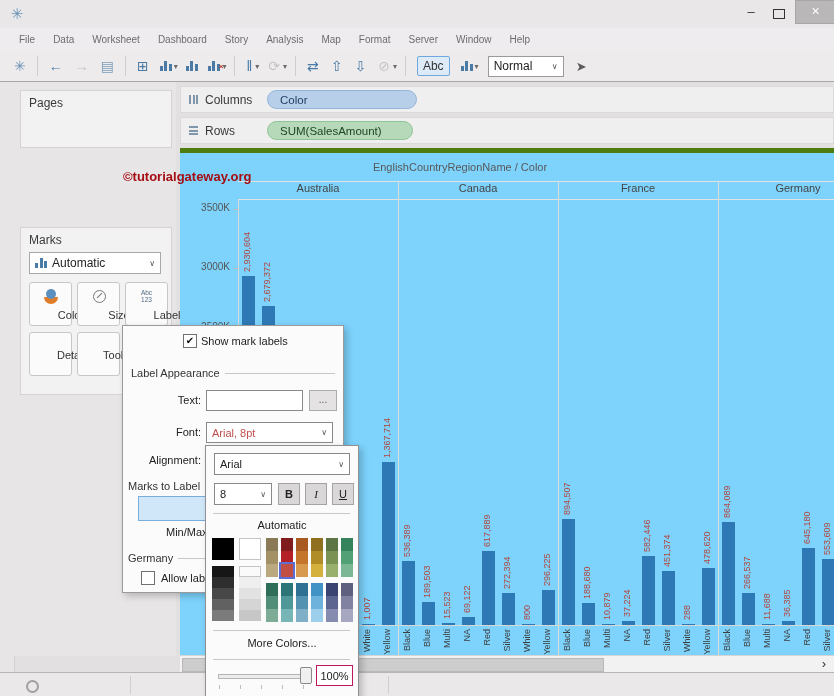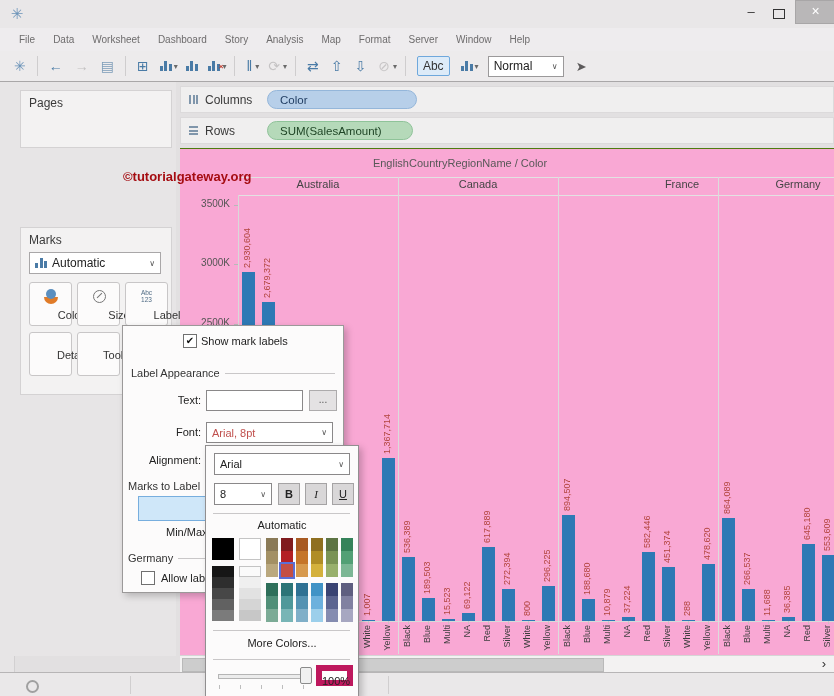--- a/index.html
+++ b/index.html
@@ -62,21 +62,21 @@
   .shelf-ico{display:inline-flex;gap:1.5px;margin:0 7px 0 8px}
   .shelf-ico i{display:block;width:2px;height:9px;background:#8096ab}
   .shelf-ico.rows{flex-direction:column}
   .shelf-ico.rows i{width:9px;height:2px}
   .shelf-label{font-size:12px;color:#3a3a3a;width:62px}
   .pill{height:19px;border-radius:10px;font-size:11.5px;display:inline-flex;align-items:center;padding:0 12px;
         margin-right:3px;box-sizing:border-box}
   .pill.dim{background:#b7cfe9;border:1px solid #94b6da;color:#1d3a5f}
   .pill.meas{background:#b5d9b9;border:1px solid #8fc399;color:#1f4526}
   
-  #chart{left:180px;top:148px;width:654px;height:507px;background:#f9a8d4;border-top:1px solid #4d7c0f;overflow:hidden}
+  #chart{left:180px;top:148px;width:654px;height:507px;background:#7dd3fc;border-top:5px solid #4d7c0f;overflow:hidden}
   #facet-title{position:absolute;left:120px;top:8px;width:320px;text-align:center;font-size:11px;color:#585858}
   .hline{position:absolute;height:1px;background:#e2e2e2}
   .vline{position:absolute;width:1px;background:#dcdcdc}
   .facet-header{position:absolute;top:29px;height:16px;text-align:center;font-size:11px;color:#444}
   .ytick-label{position:absolute;width:50px;text-align:right;font-size:10px;color:#555}
   .ytick-mark{position:absolute;width:4px;height:1px;background:#b9b9b9}
   .bar{position:absolute;width:13px;background:#2e79b5}
   .val-label{position:absolute;font-size:9px;line-height:11px;color:#b2453e;white-space:nowrap;
              transform-origin:0 0;transform:rotate(-90deg)}
   .cat-label{position:absolute;font-size:9px;line-height:11px;color:#3d3d3d;white-space:nowrap;
@@ -111,21 +111,21 @@
          box-shadow:3px 3px 7px rgba(0,0,0,.22);z-index:60;font-size:11px;color:#222}
   .biu{position:absolute;width:22px;height:22px;background:#d9d7d8;border:1px solid #a5a3a4;text-align:center;
        line-height:21px;font-size:11px;color:#222;box-sizing:border-box}
   #popup-sep1,#popup-sep2,#popup-sep3{left:7px;width:137px}
   .swatch{position:absolute}
   #auto-label{position:absolute;left:0;top:73px;width:152px;text-align:center}
   #more-colors{position:absolute;left:0;top:191px;width:152px;text-align:center}
   #slider-track{position:absolute;left:12px;top:228px;width:90px;height:3px;background:#ececec;border:1px solid #b5b5b5}
   #slider-thumb{position:absolute;left:94px;top:221px;width:10px;height:15px;background:#f0f0f0;border:1px solid #8a8a8a;border-radius:2px}
   .slider-tick{position:absolute;top:239px;width:1px;height:4px;background:#bdbdbd}
-  #zoom-box{position:absolute;left:110px;top:219px;width:37px;height:21px;border:6px solid #be185d;background:#fff;
+  #zoom-box{position:absolute;left:110px;top:219px;width:37px;height:21px;border:1px solid #be185d;background:#fff;
             text-align:center;line-height:20px;box-sizing:border-box}
 </style>
 </head>
 <body>
 
 <div class="abs" id="titlebar">
   <span class="abs" id="app-logo">✳</span>
   <div class="abs winbtn" id="btn-min">–</div>
   <div class="abs winbtn" id="btn-max"><span></span></div>
   <div class="abs" id="btn-close">×</div>
@@ -342,21 +342,21 @@
       <div class="val-label" style="left: 322px; top: 436px; color: rgb(178, 69, 62);">272,394</div>
       <div class="cat-tick" style="left: 348px; top: 472px;"></div>
       <div class="cat-label" style="left: 342px; top: 476px;">White</div>
       <div class="bar" style="left: 342px; top: 471px; height: 1px; background: rgb(46, 121, 181);"></div>
       <div class="val-label" style="left: 342px; top: 467px; color: rgb(178, 69, 62);">800</div>
       <div class="cat-tick" style="left: 368px; top: 472px;"></div>
       <div class="cat-label" style="left: 362px; top: 476px;">Yellow</div>
       <div class="bar" style="left: 362px; top: 437px; height: 35px; background: rgb(46, 121, 181);"></div>
       <div class="val-label" style="left: 362px; top: 433px; color: rgb(178, 69, 62);">296,225</div>
       <div class="vline" style="left: 378px; top: 28px; height: 477px;"></div>
-      <div class="facet-header" style="left: 378px; width: 160px; margin-left: 44px;">France</div>
+      <div class="facet-header" style="left: 378px; width: 160px;">France</div>
       <div class="cat-tick" style="left: 388px; top: 472px;"></div>
       <div class="cat-label" style="left: 382px; top: 476px;">Black</div>
       <div class="bar" style="left: 382px; top: 366px; height: 106px; background: rgb(46, 121, 181);"></div>
       <div class="val-label" style="left: 382px; top: 362px; color: rgb(178, 69, 62);">894,507</div>
       <div class="cat-tick" style="left: 408px; top: 472px;"></div>
       <div class="cat-label" style="left: 402px; top: 476px;">Blue</div>
       <div class="bar" style="left: 402px; top: 450px; height: 22px; background: rgb(46, 121, 181);"></div>
       <div class="val-label" style="left: 402px; top: 446px; color: rgb(178, 69, 62);">188,680</div>
       <div class="cat-tick" style="left: 428px; top: 472px;"></div>
       <div class="cat-label" style="left: 422px; top: 476px;">Multi</div>

